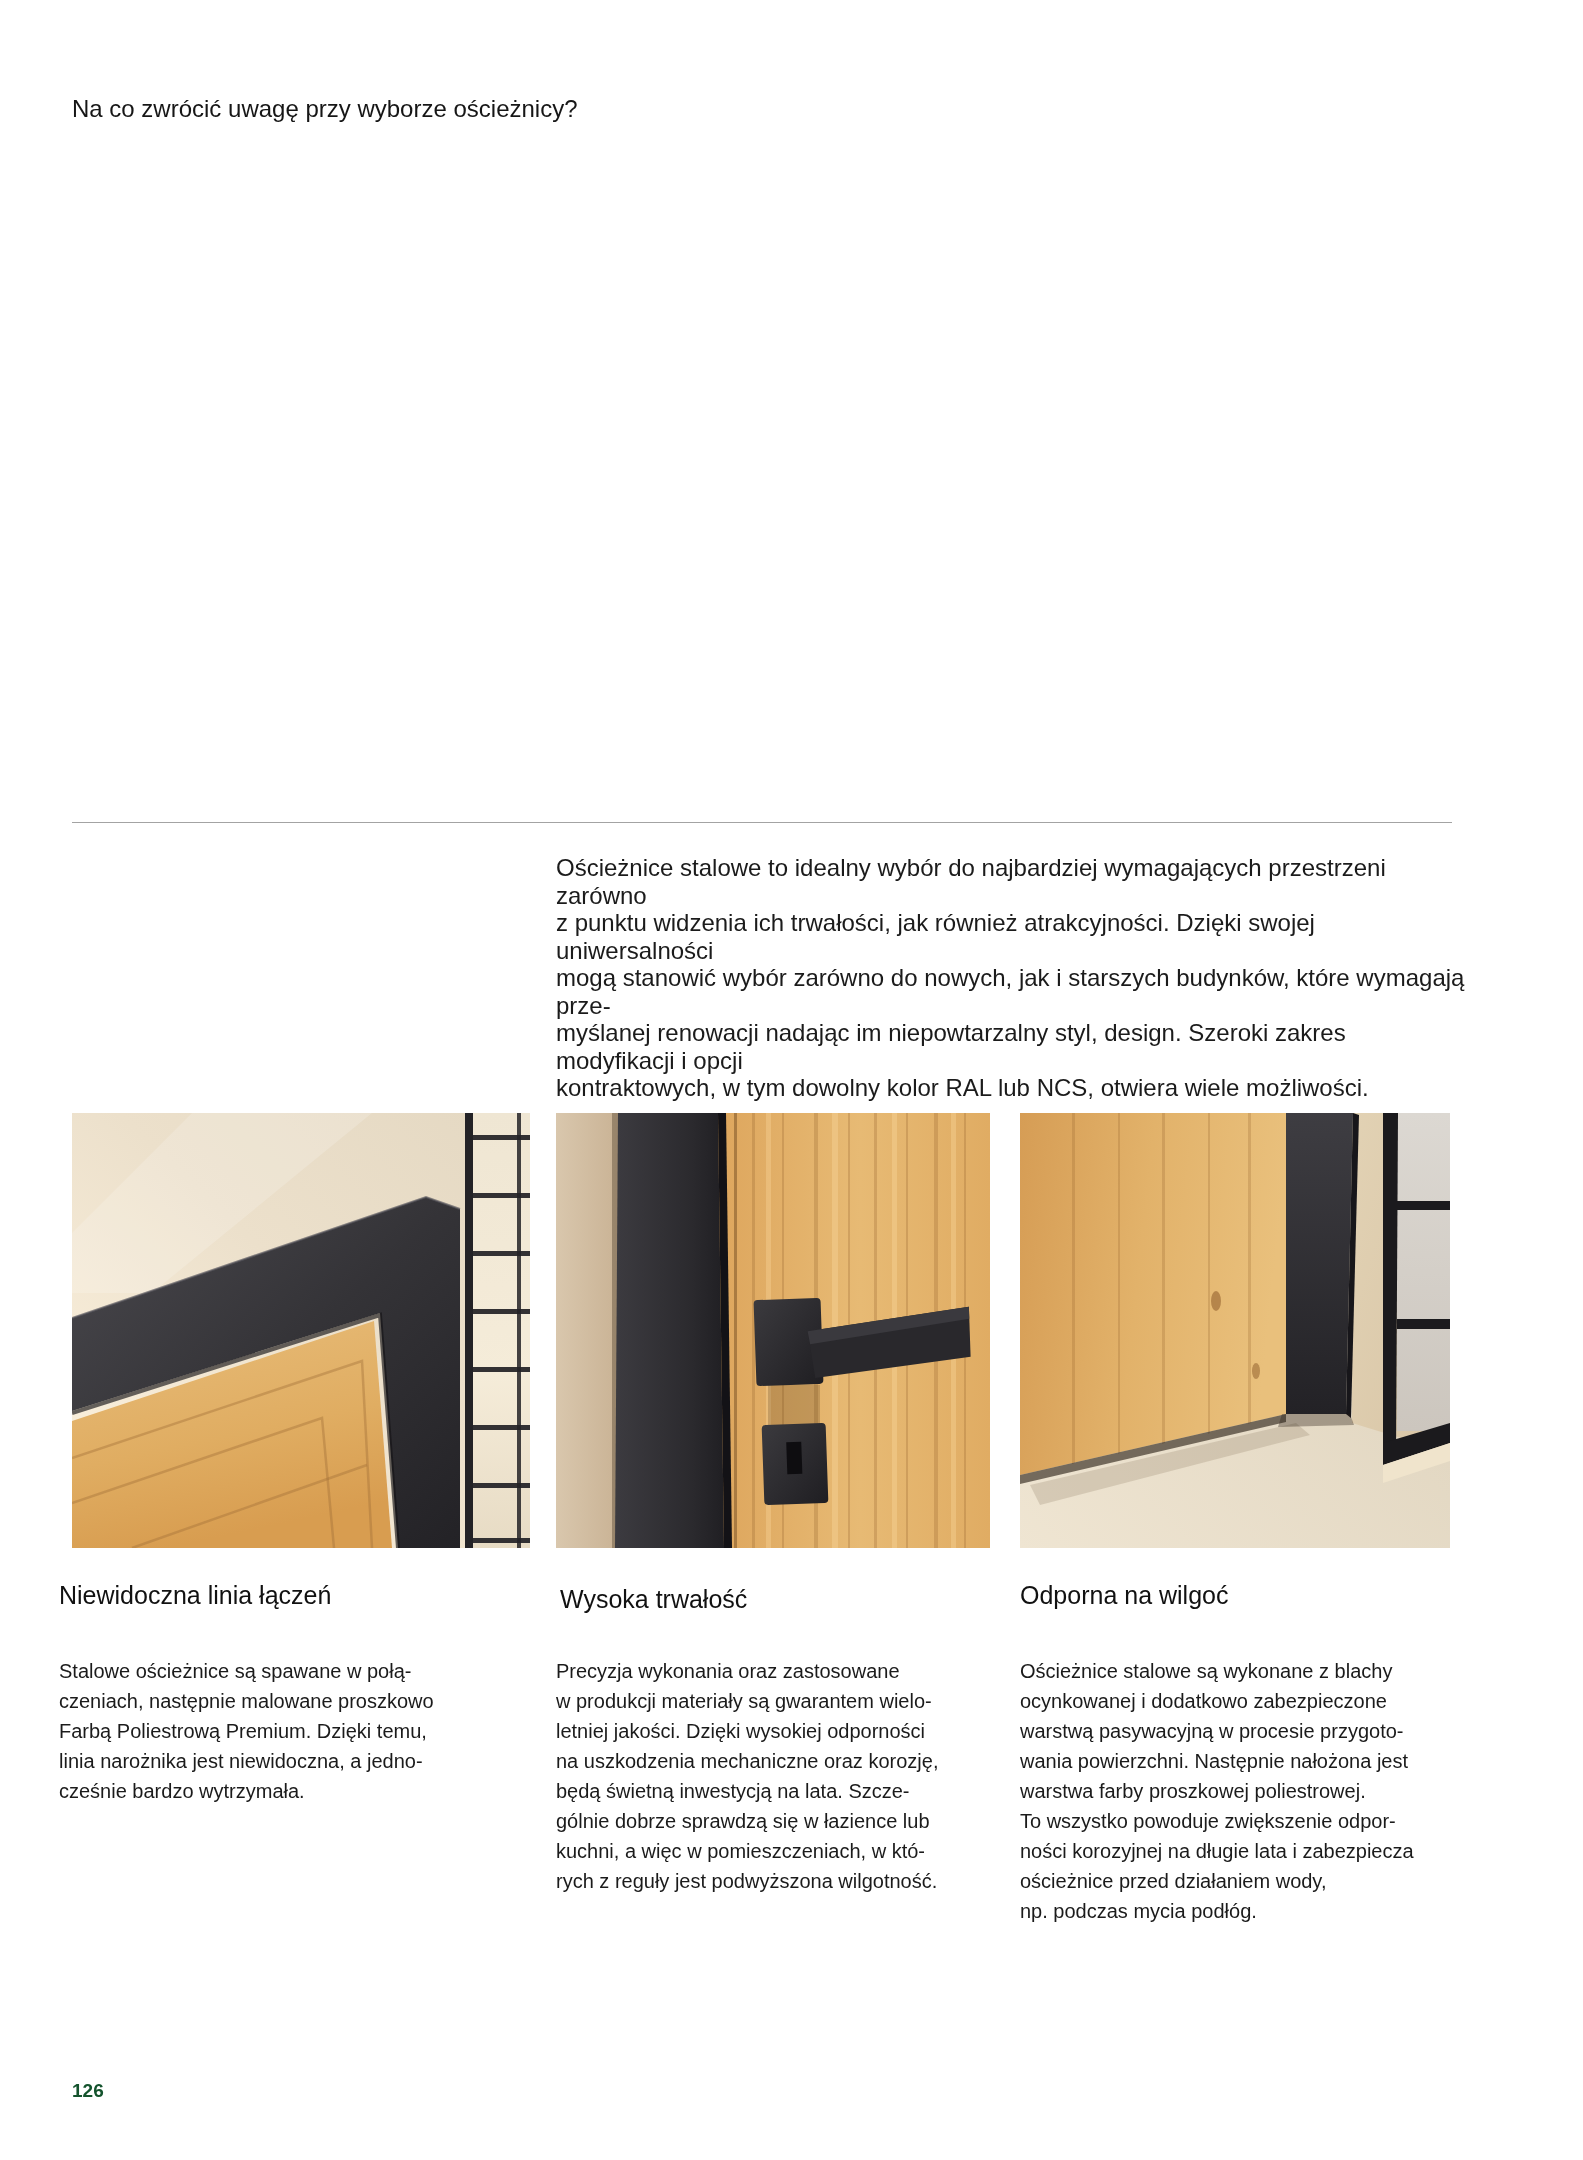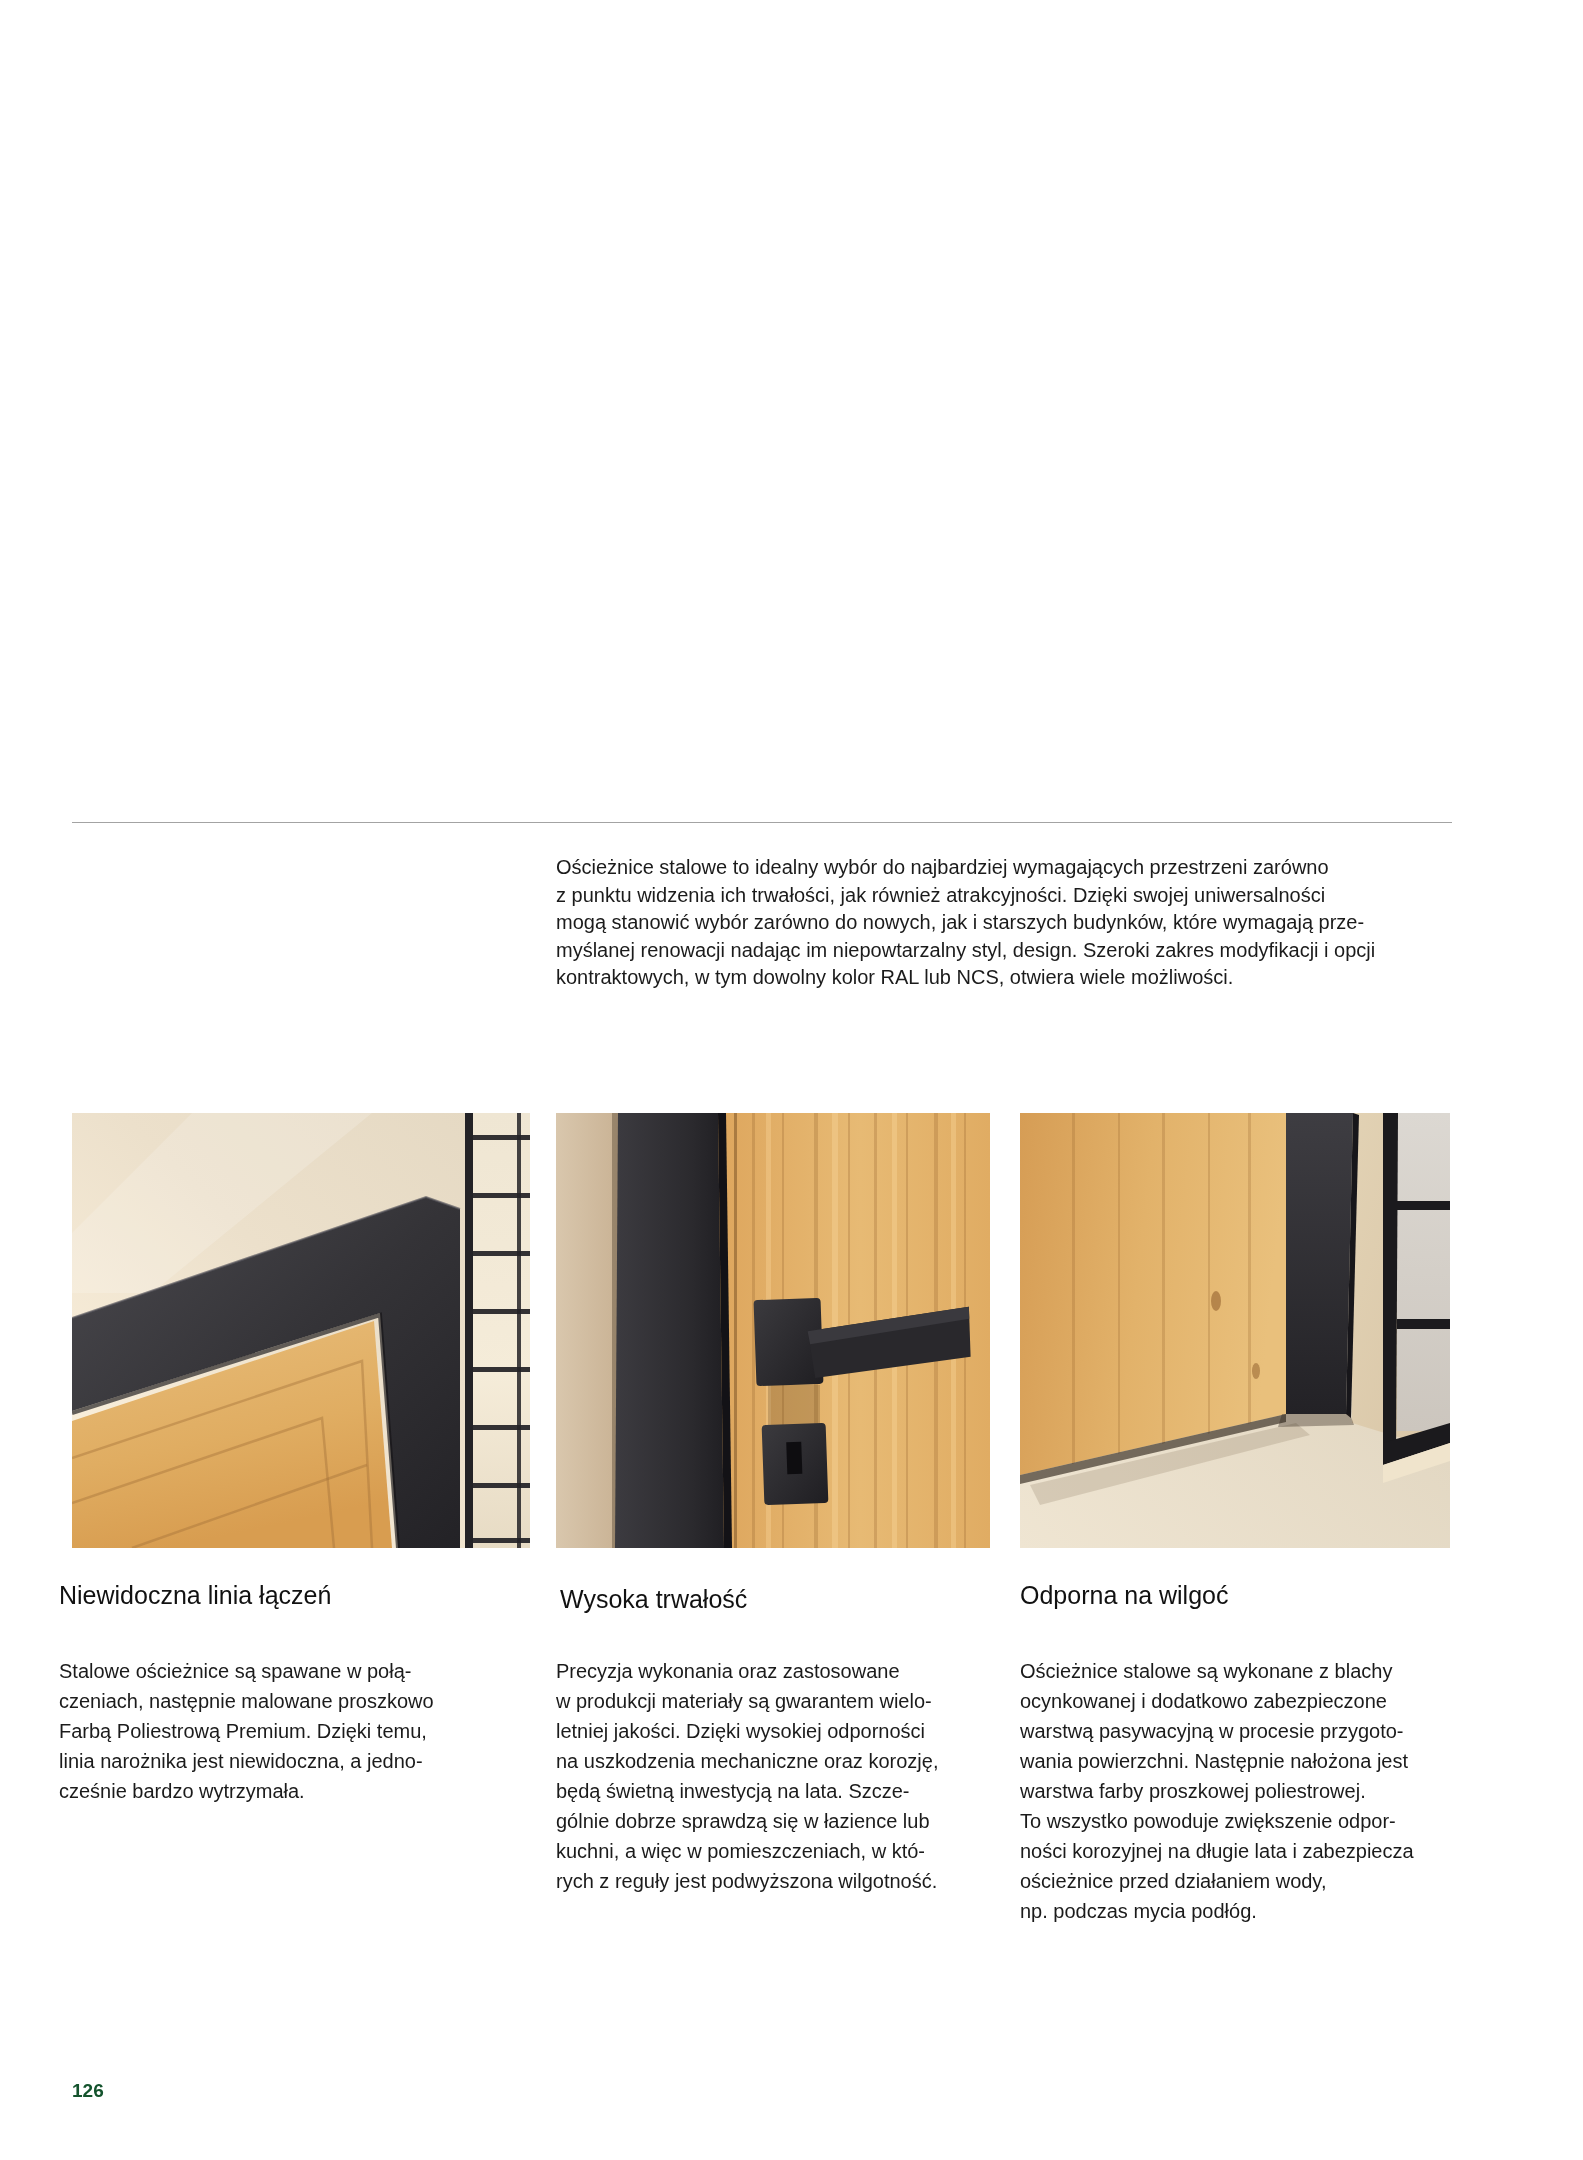--- a/index.html
+++ b/index.html
@@ -6,39 +6,40 @@
   .page{
     position:relative;width:1583px;height:2160px;background:#fff;overflow:hidden;
     font-family:"Liberation Sans","DejaVu Sans",sans-serif;color:#1c1c1c;
   }
   .preline{white-space:pre-line;}
   .kicker{position:absolute;left:72px;top:92px;font-size:24px;line-height:34px;color:#161616;}
   .title{position:absolute;left:72px;top:136px;font-size:49px;line-height:60px;font-weight:400;color:#101010;letter-spacing:-0.5px;}
   .intro{position:absolute;left:72px;top:298px;width:1150px;font-size:31px;line-height:48px;color:#151515;}
   .divider{position:absolute;left:72px;top:822px;width:1380px;height:1px;background:#a3a3a3;}
   .section-heading{position:absolute;left:72px;top:848px;font-size:36px;line-height:47px;font-weight:400;color:#101010;}
-  .section-body{position:absolute;left:556px;top:854px;width:910px;font-size:20px;line-height:27.5px;color:#1b1b1b;}
+  .section-body{position:absolute;left:556px;top:854px;width:910px;font-size:24px;line-height:27.5px;color:#1b1b1b;}
   .photo{position:absolute;top:1113px;height:435px;overflow:hidden;background:#e9dfcb;}
   .photo svg{display:block;}
   .photo-1{left:72px;width:458px;}
   .photo-2{left:556px;width:434px;}
   .photo-3{left:1020px;width:430px;}
   .feature{position:absolute;width:455px;}
   .feature-1{left:59px;}
   .feature-2{left:556px;}
   .feature-3{left:1020px;}
   .feature-title{position:absolute;top:1578px;font-size:25px;line-height:34px;font-weight:400;color:#111;}
   .feature-body{position:absolute;top:1656px;font-size:20px;line-height:30px;color:#1b1b1b;}
   .page-number{position:absolute;left:72px;top:2080px;font-size:19px;font-weight:700;color:#14532d;}
 </style>
 </head>
 <body>
 
 <div class="page">
 
+  <div class="kicker">Na co zwrócić uwagę przy wyborze ościeżnicy?</div>
 
   <div class="divider"></div>
 
   <div class="section-body preline">Ościeżnice stalowe to idealny wybór do najbardziej wymagających przestrzeni zarówno
 z punktu widzenia ich trwałości, jak również atrakcyjności. Dzięki swojej uniwersalności
 mogą stanowić wybór zarówno do nowych, jak i starszych budynków, które wymagają prze-
 myślanej renowacji nadając im niepowtarzalny styl, design. Szeroki zakres modyfikacji i opcji
 kontraktowych, w tym dowolny kolor RAL lub NCS, otwiera wiele możliwości.</div>
 
   <div class="photo photo-1">

